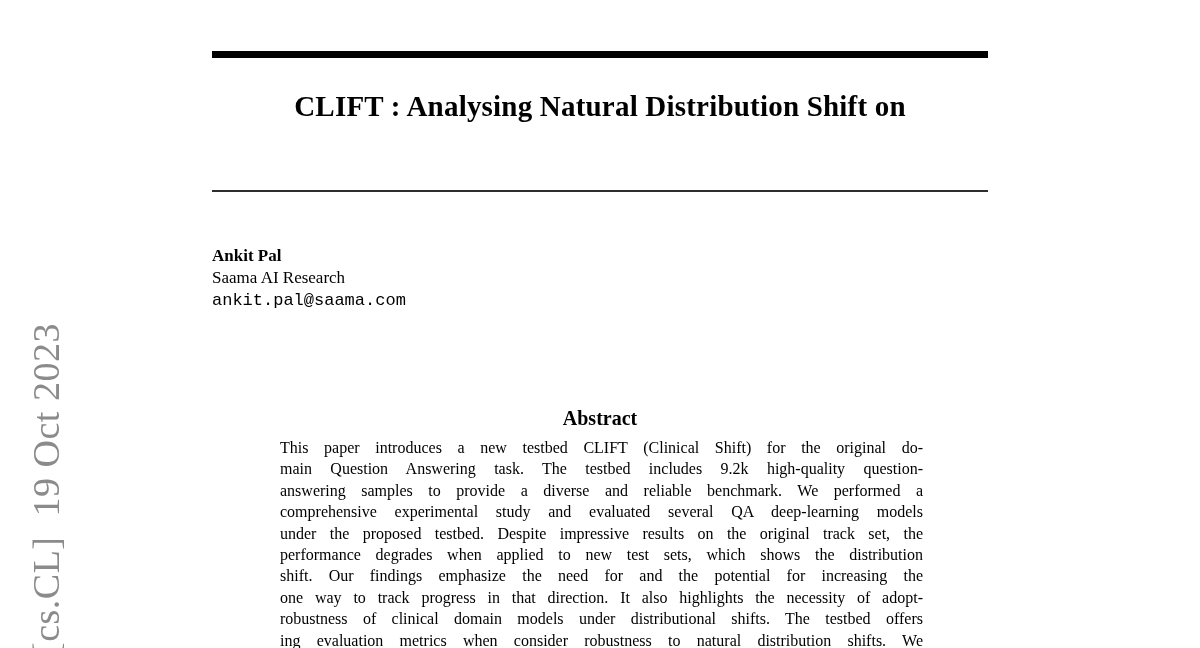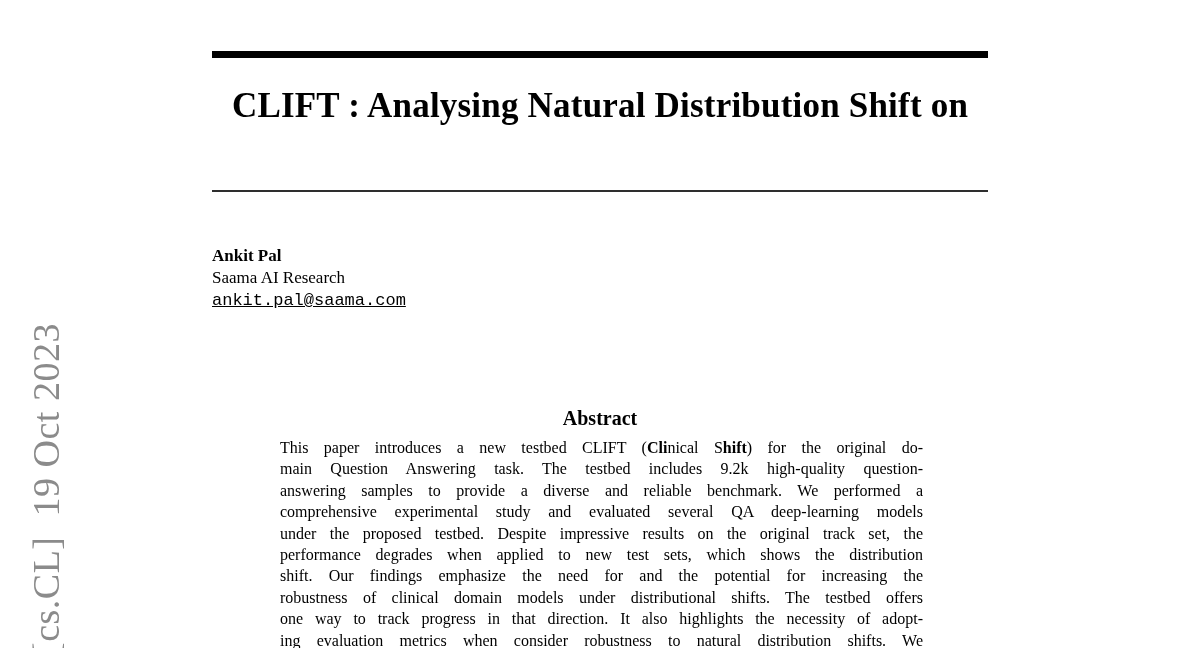--- a/index.html
+++ b/index.html
@@ -44,40 +44,39 @@
     left:212px;top:190px;
     width:776px;height:2px;
     background:#2e2e2e;
   }
   .title{
     position:absolute;
     left:212px;top:87px;
     width:776px;
     margin:0;
     text-align:center;
-    font-size:35px;
+    font-size:29px;
     font-weight:bold;
     line-height:38px;
     letter-spacing:0.2px;
   }
   .title-line{display:block;}
   .author-block{
     position:absolute;
     left:212px;top:245px;
     width:776px;
     text-align:left;
     font-size:17px;
     line-height:22px;
   }
   .author-name{font-weight:bold;}
   .author-email{
     font-family:"Liberation Mono", monospace;
     font-size:17px;
     line-height:23px;
-    text-decoration:underline;
   }
   .abstract-heading{
     position:absolute;
     left:212px;top:407px;
     width:776px;
     text-align:center;
     font-size:20px;
     font-weight:bold;
   }
   .abstract-body{
@@ -85,21 +84,21 @@
     left:280px;top:437px;
     width:643px;
     font-size:16px;
     line-height:21.4px;
   }
   .abs-line{
     text-align:justify;
     text-align-last:justify;
     text-justify:inter-word;
   }
-  .abs-line b{font-weight:bold;}
+  .abs-line b{font-weight:normal;}
 </style>
 </head>
 <body>
 
 <div class="page">
 
   <div class="watermark">[cs.CL]  19 Oct 2023</div>
 
   <div class="rule-thick"></div>
 
@@ -118,18 +117,18 @@
   <div class="abstract-heading">Abstract</div>
 
   <div class="abstract-body">
       <div class="abs-line"><span>This paper introduces a new testbed CLIFT (</span><b>Cli</b><span>nical S</span><b>hift</b><span>) for the original do-</span></div>
       <div class="abs-line"><span>main Question Answering task. The testbed includes 9.2k high-quality question-</span></div>
       <div class="abs-line"><span>answering samples to provide a diverse and reliable benchmark. We performed a</span></div>
       <div class="abs-line"><span>comprehensive experimental study and evaluated several QA deep-learning models</span></div>
       <div class="abs-line"><span>under the proposed testbed. Despite impressive results on the original track set, the</span></div>
       <div class="abs-line"><span>performance degrades when applied to new test sets, which shows the distribution</span></div>
       <div class="abs-line"><span>shift. Our findings emphasize the need for and the potential for increasing the</span></div>
+      <div class="abs-line"><span>one way to track progress in that direction. It also highlights the necessity of adopt-</span></div>
       <div class="abs-line"><span>robustness of clinical domain models under distributional shifts. The testbed offers</span></div>
-      <div class="abs-line"><span>one way to track progress in that direction. It also highlights the necessity of adopt-</span></div>
       <div class="abs-line"><span>ing evaluation metrics when consider robustness to natural distribution shifts. We</span></div>
     </div>
 
 </div>
 
 </body></html>

